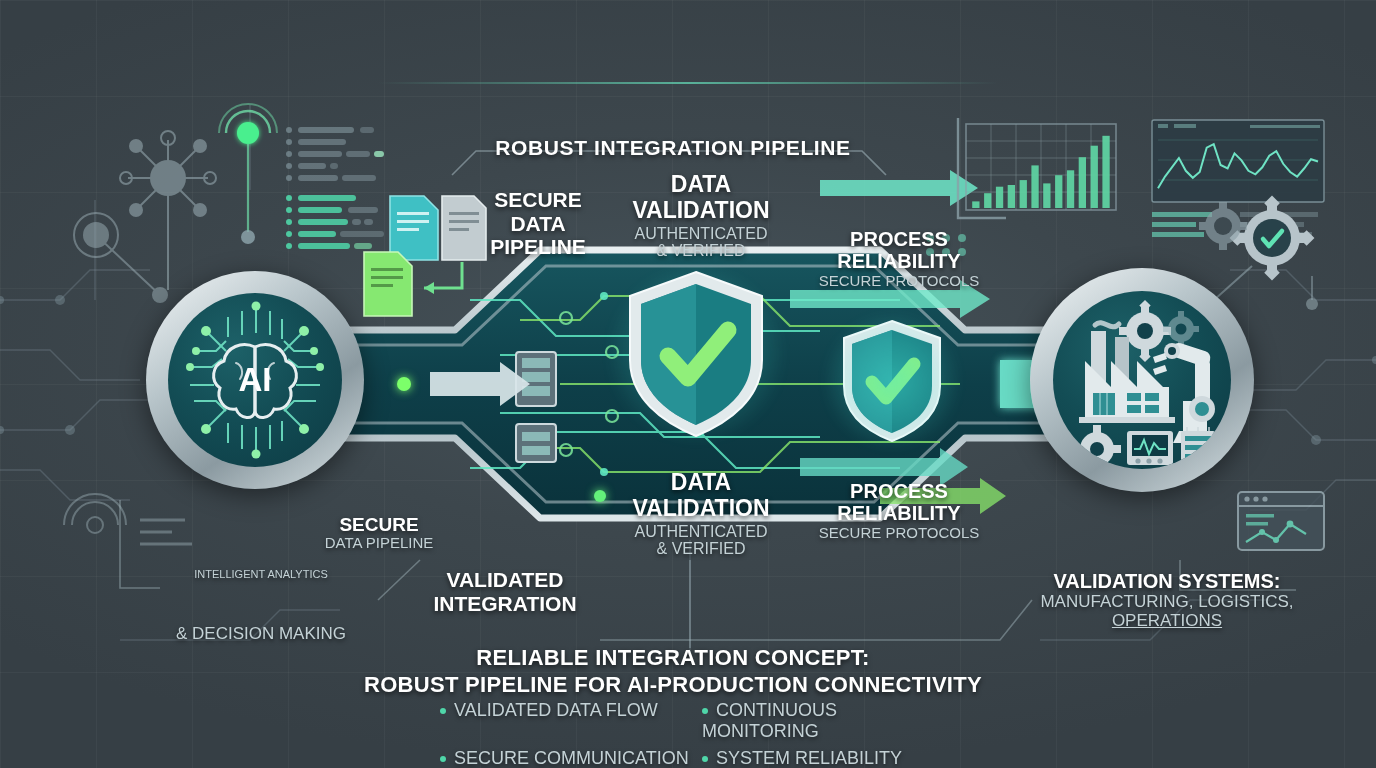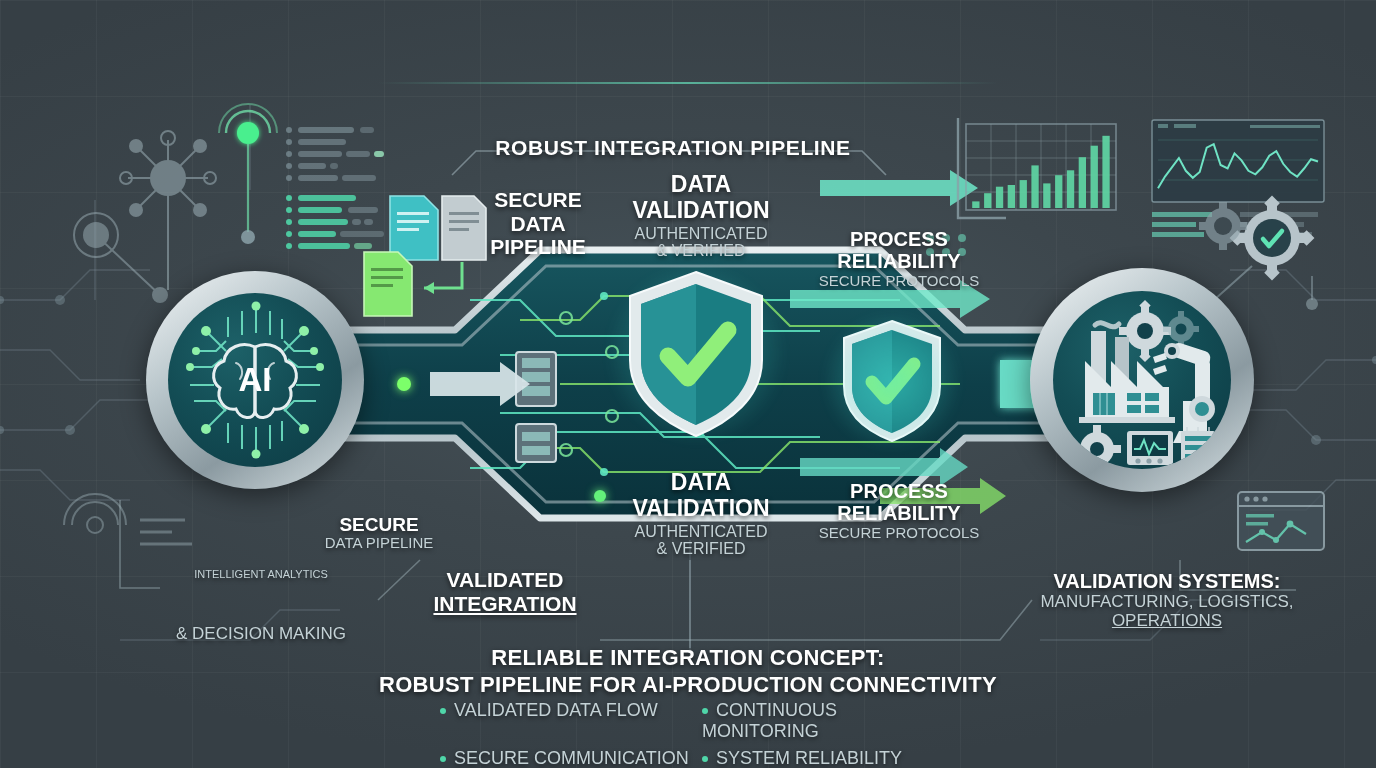--- a/index.html
+++ b/index.html
@@ -676,35 +676,35 @@
     <div class="sub" style="font-size:15px;">SECURE PROTOCOLS</div>
   </div>
 
   <div class="lbl" style="left:306px;top:514px;width:146px;">
     <div class="hd" style="font-size:19px;">SECURE</div>
     <div class="sub" style="font-size:15px;">DATA PIPELINE</div>
   </div>
 
   <div class="lbl" style="left:410px;top:568px;width:190px;">
     <div class="hd" style="font-size:21px;">VALIDATED</div>
-    <div class="hd" style="font-size:21px;text-decoration:underline;">INTEGRATION</div>
+    <div class="hd" style="font-size:21px;">INTEGRATION</div>
   </div>
 
   <div class="lbl" style="left:148px;top:568px;width:226px;">
     <div class="sub" style="font-size:11px;">INTELLIGENT ANALYTICS</div>
     <div class="sub" style="font-size:17px;margin-top:44px;">&amp; DECISION MAKING</div>
   </div>
 
   <div class="lbl" style="left:1032px;top:570px;width:270px;">
     <div class="hd" style="font-size:20px;">VALIDATION SYSTEMS:</div>
     <div class="sub" style="font-size:17px;">MANUFACTURING, LOGISTICS,</div>
     <div class="sub" style="font-size:17px;text-decoration:underline;">OPERATIONS</div>
   </div>
 
-  <div class="lbl" style="left:288px;top:646px;width:800px;">
+  <div class="lbl" style="left:273px;top:646px;width:800px;">
     <div class="hd" style="font-size:22px;letter-spacing:.3px;">RELIABLE INTEGRATION CONCEPT:</div>
     <div class="hd" style="font-size:22px;letter-spacing:.3px;margin-top:2px;">ROBUST PIPELINE FOR AI-PRODUCTION CONNECTIVITY</div>
   </div>
 
   <div class="abs" style="left:440px;top:700px;width:510px;">
     <div style="display:grid;grid-template-columns:262px 248px;row-gap:6px;">
       <div style="color:#c4d2d6;font-size:18px;text-shadow:0 2px 4px rgba(0,0,0,.55);">
         <span class="bullet-dot"></span><span>VALIDATED DATA FLOW</span>
       </div>
       <div style="color:#c4d2d6;font-size:18px;text-shadow:0 2px 4px rgba(0,0,0,.55);">

